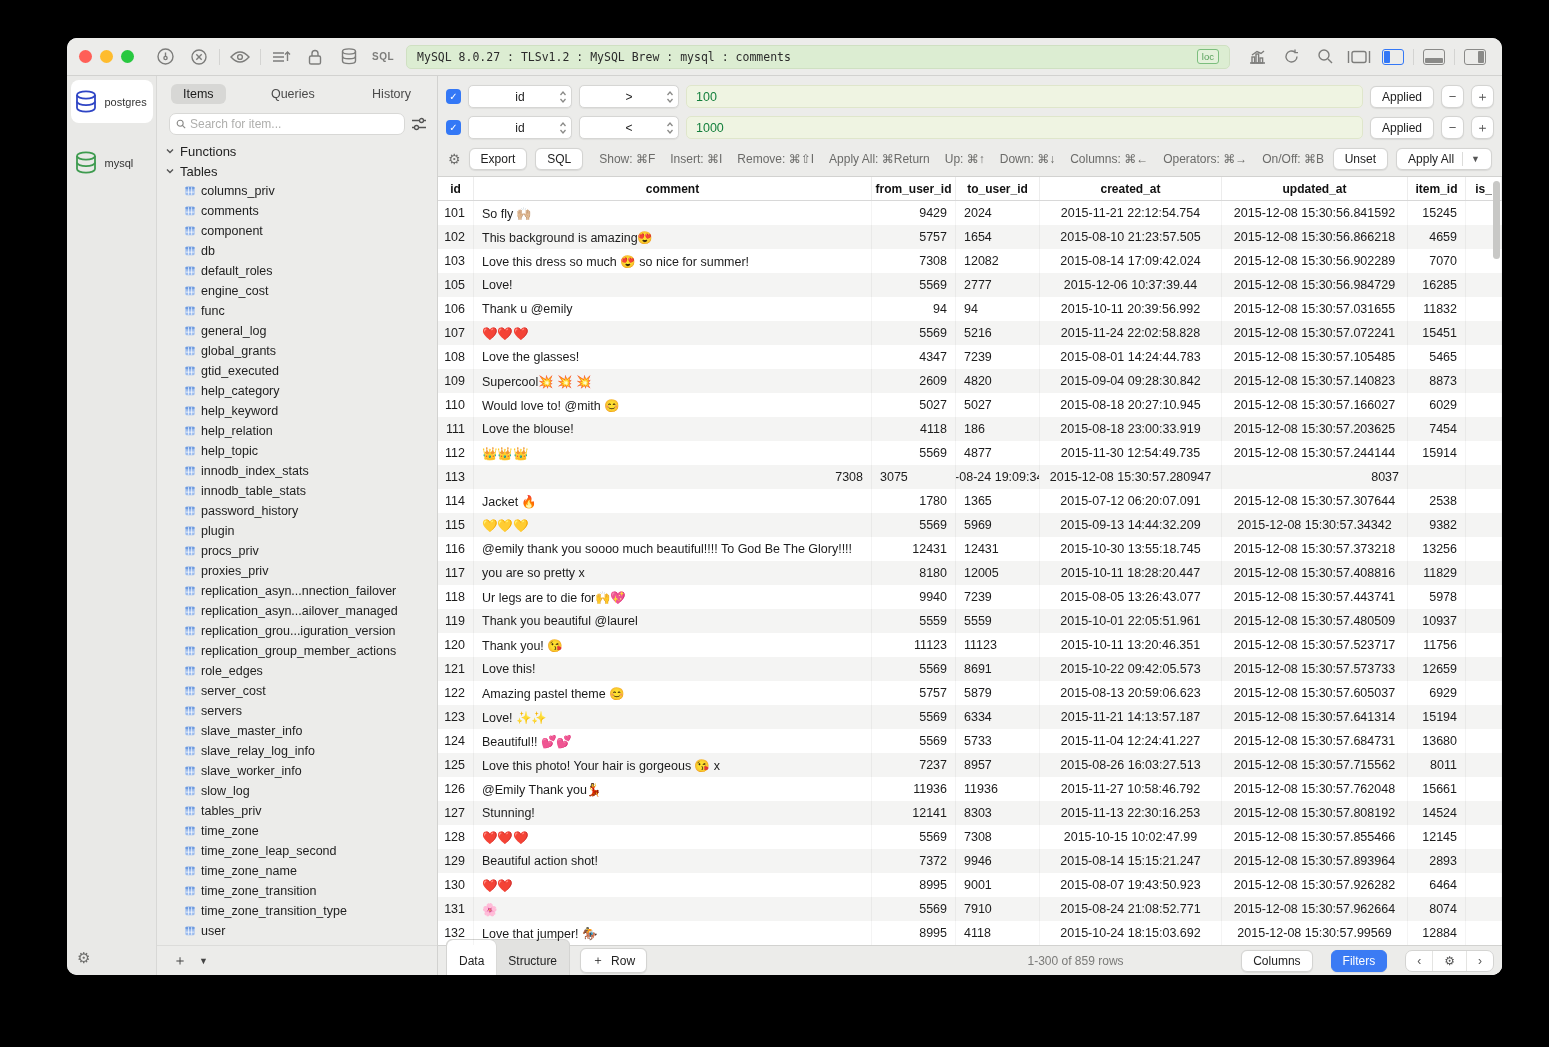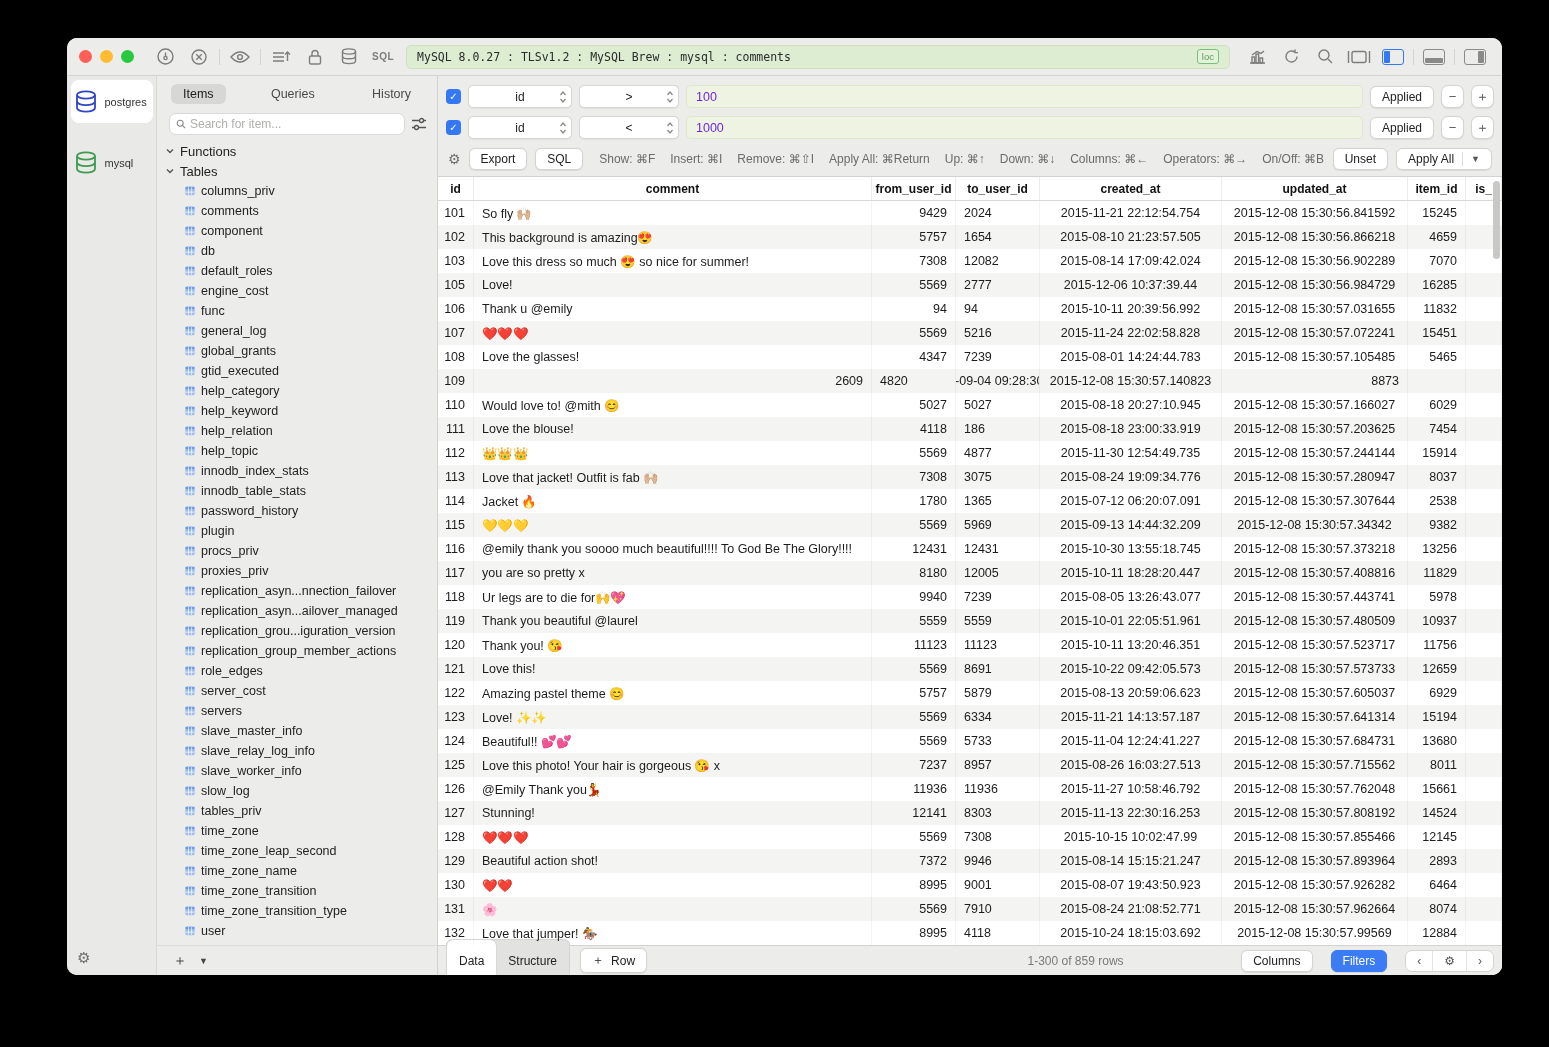--- a/index.html
+++ b/index.html
@@ -50,21 +50,21 @@
   .sb-dd { font-size:9px; color:#444; padding:0 4px; }
 
   
   .content { flex:1; display:flex; flex-direction:column; min-width:0; background:#fff; }
   .filters { background:#ECECEA; padding:9px 8px 8px; display:flex; flex-direction:column; gap:8px; }
   .f-row { display:flex; align-items:center; gap:7px; height:23px; }
   .cbx { width:15px; height:15px; border-radius:4px; background:#3478F6; color:#fff; font-size:10px; display:flex; align-items:center; justify-content:center; flex:0 0 auto; }
   .select { background:#fff; border:1px solid #D6D6D4; border-radius:5px; height:23px; display:flex; align-items:center; justify-content:center; font-size:12px; color:#222; position:relative; box-shadow:0 .5px 1px rgba(0,0,0,.06); }
   .select.col { width:104px; } .select.op { width:100px; }
   .stepper { position:absolute; right:4px; top:4px; }
-  .gin { flex:1; background:#EFF4E2; border:1px solid #DFE6CB; border-radius:5px; height:23px; padding:0 9px; font-size:12.5px; color:#6d28d9; font-family:"Liberation Sans",sans-serif; outline:none; }
+  .gin { flex:1; background:#EFF4E2; border:1px solid #DFE6CB; border-radius:5px; height:23px; padding:0 9px; font-size:12.5px; color:#15803d; font-family:"Liberation Sans",sans-serif; outline:none; }
   .btn { background:#fff; border:1px solid #D4D4D2; border-radius:6px; font-size:12px; color:#222; padding:3px 11px; box-shadow:0 .5px 1px rgba(0,0,0,.08); white-space:nowrap; }
   .rnd { width:23px; height:23px; border-radius:7px; background:#fff; border:1px solid #D4D4D2; color:#555; font-size:13px; display:flex; align-items:center; justify-content:center; box-shadow:0 .5px 1px rgba(0,0,0,.08); }
 
   .actionbar { background:#ECECEA; border-bottom:1px solid #D2D2D0; height:30px; display:flex; align-items:center; padding:0 10px 6px; gap:8px; }
   .gear { color:#6f6f6d; font-size:14px; }
   .hints { display:flex; gap:15px; font-size:12px; color:#6b6b69; margin-left:8px; flex:1; overflow:hidden; white-space:nowrap; }
   .applyall { display:flex; align-items:center; gap:8px; }
   .applyall .dd-sep { width:1px; height:14px; background:#dcdcda; }
   .applyall .dd { font-size:9px; color:#555; }
 
@@ -843,20 +843,21 @@
               <span class="td r">4347</span>
               <span class="td">7239</span>
               <span class="td c">2015-08-01 14:24:44.783</span>
               <span class="td c">2015-12-08 15:30:57.105485</span>
               <span class="td r">5465</span>
               <span class="td"></span>
             </div>
 
             <div class="trow">
               <span class="td r">109</span>
+              <span class="td">Supercool💥 💥 💥</span>
               <span class="td r">2609</span>
               <span class="td">4820</span>
               <span class="td c">2015-09-04 09:28:30.842</span>
               <span class="td c">2015-12-08 15:30:57.140823</span>
               <span class="td r">8873</span>
               <span class="td"></span>
             </div>
 
             <div class="trow">
               <span class="td r">110</span>
@@ -886,21 +887,20 @@
               <span class="td r">5569</span>
               <span class="td">4877</span>
               <span class="td c">2015-11-30 12:54:49.735</span>
               <span class="td c">2015-12-08 15:30:57.244144</span>
               <span class="td r">15914</span>
               <span class="td"></span>
             </div>
 
             <div class="trow">
               <span class="td r">113</span>
-              <span class="td">Love that jacket! Outfit is fab 🙌🏼</span>
               <span class="td r">7308</span>
               <span class="td">3075</span>
               <span class="td c">2015-08-24 19:09:34.776</span>
               <span class="td c">2015-12-08 15:30:57.280947</span>
               <span class="td r">8037</span>
               <span class="td"></span>
             </div>
 
             <div class="trow">
               <span class="td r">114</span>

